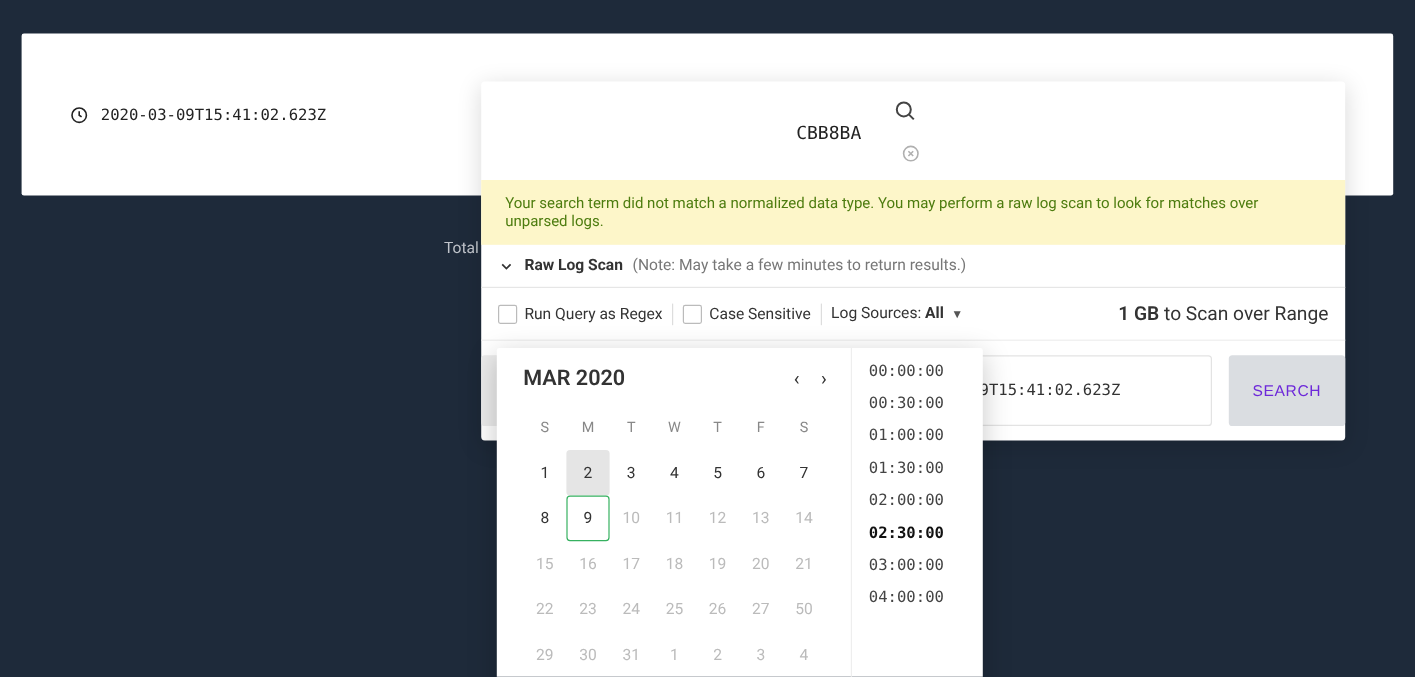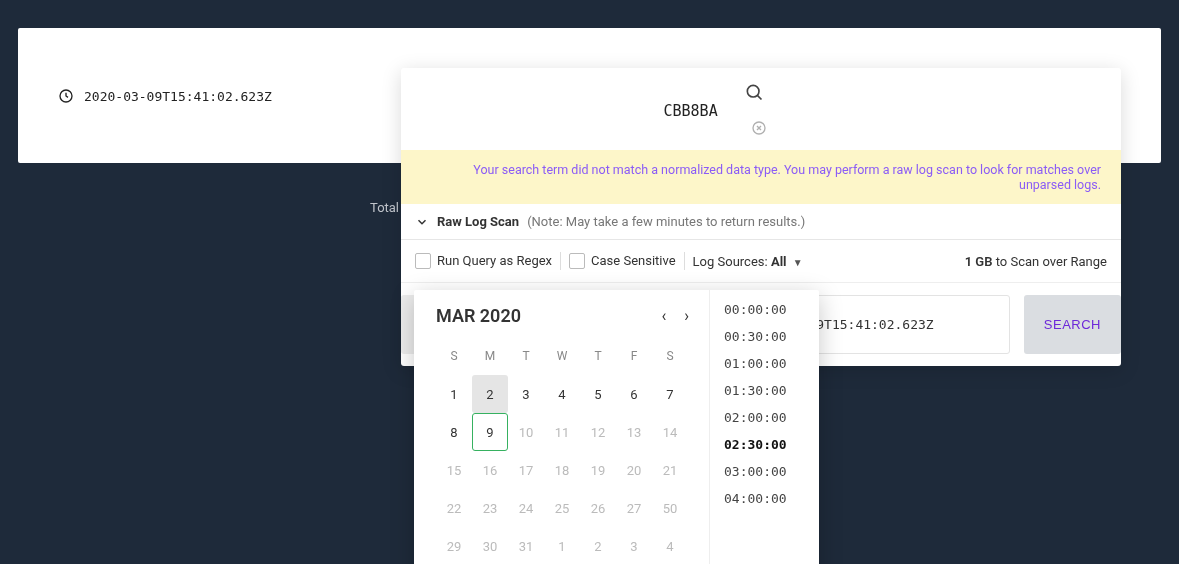--- a/index.html
+++ b/index.html
@@ -58,24 +58,24 @@
       flex: 1;
       border: none;
       outline: none;
       font-size: 15px;
       font-family: "Menlo", "Consolas", monospace;
       color: #222;
     }
     .clear-icon { width: 16px; height: 16px; color: #b0b0b0; cursor:pointer;}
     .warning-strip {
       background: #fdf6c9;
-      color: #8b5cf6;
+      color: #4d7c0f;
       font-size: 12.5px;
       padding: 12px 20px;
-      text-align: right;
+      text-align: left;
     }
     .raw-log-row {
       display: flex;
       align-items: center;
       gap: 8px;
       padding: 10px 14px;
       font-size: 13px;
       border-bottom: 1px solid #e6e6e6;
     }
     .raw-log-row .chev { width:14px; height:14px; }
@@ -88,21 +88,21 @@
       padding: 12px 14px;
       font-size: 13px;
       border-bottom: 1px solid #eee;
     }
     .chk {
       width: 16px; height: 16px; border:1px solid #bbb; border-radius:2px; display:inline-block;
       vertical-align: middle; margin-right:6px;
     }
     .divider { width:1px; height:18px; background:#ddd; }
     .options-row .spacer { flex:1; }
-    .options-row .scansize { font-size:13px; }
+    .options-row .scansize { font-size:16px; }
     .options-row .scansize b { font-weight:600; }
     .carety { font-size:10px; margin-left:3px; color:#555;}
     .timerange-row {
       display: flex;
       gap: 14px;
       padding: 12px 0;
       align-items: stretch;
     }
     .start-box {
       flex: 1;

